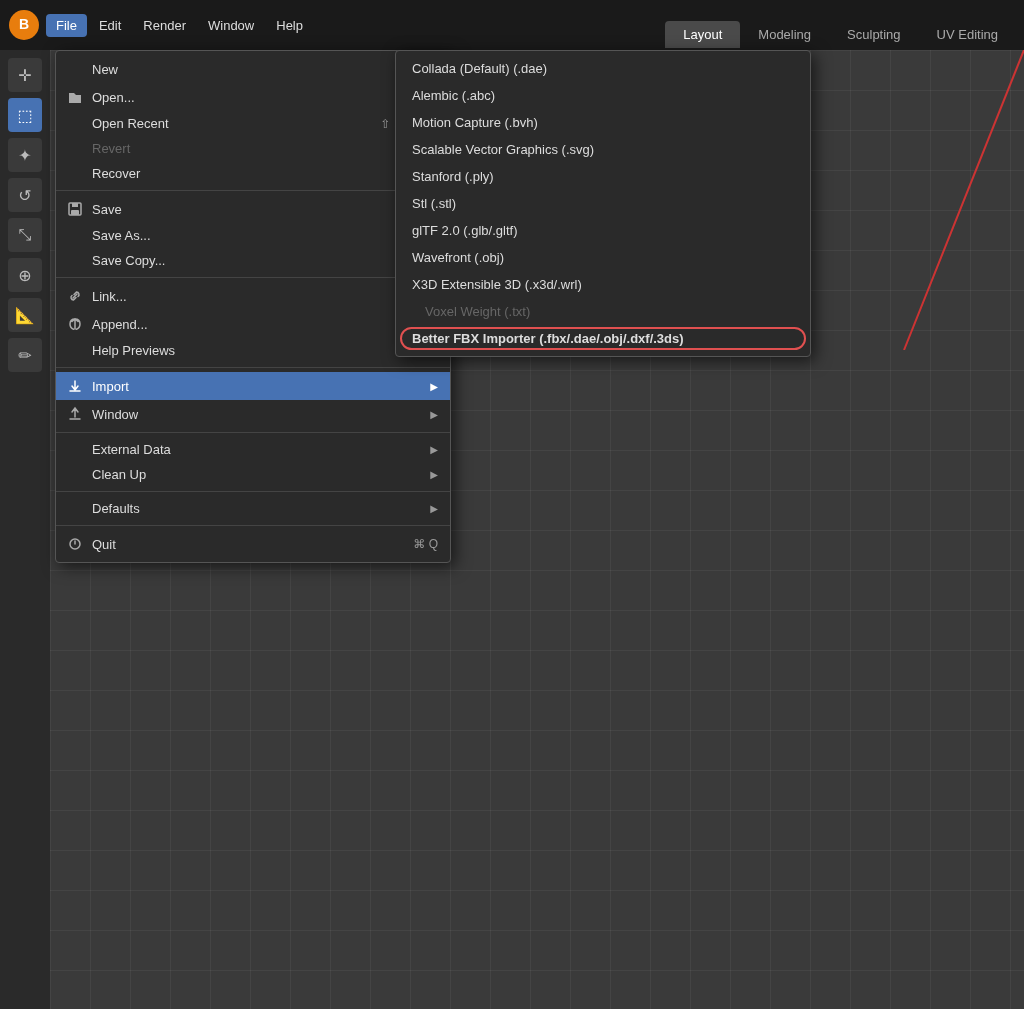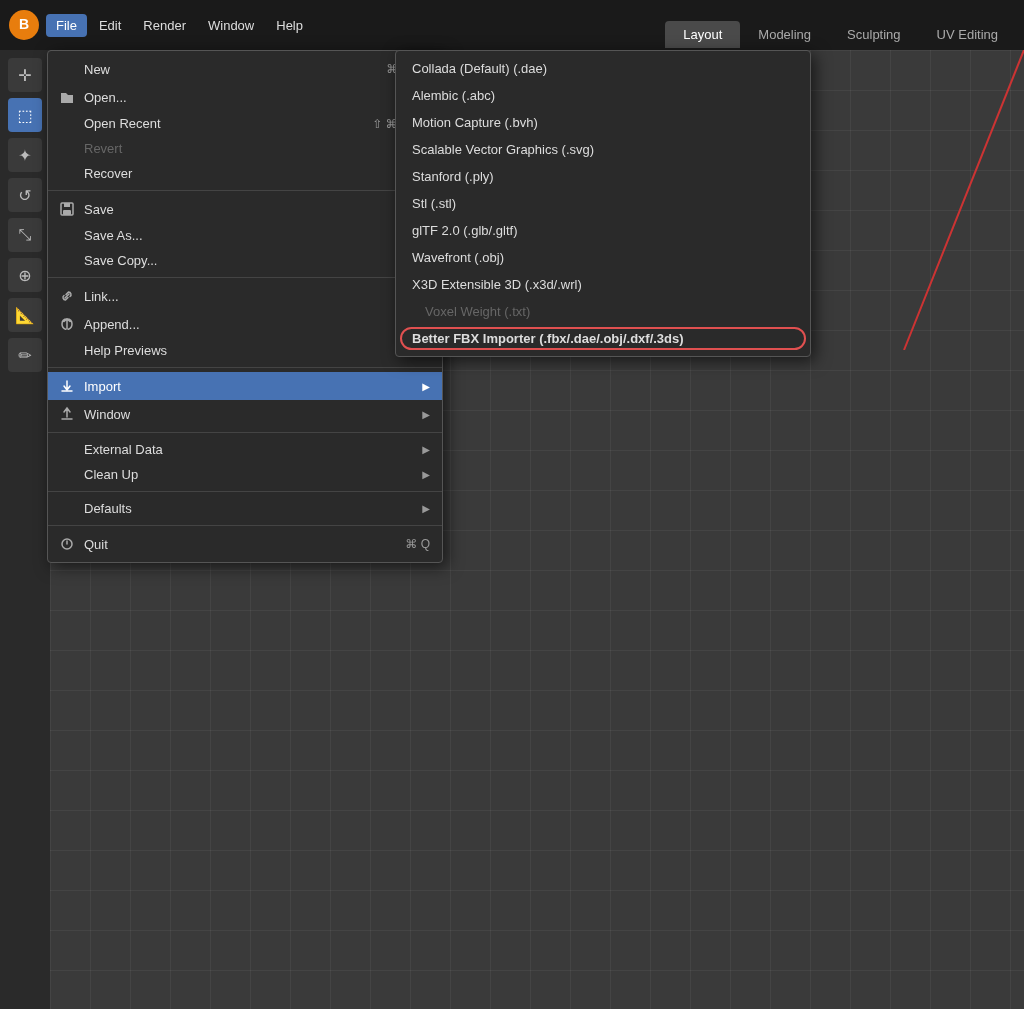--- a/index.html
+++ b/index.html
@@ -154,21 +154,21 @@
       right: 0;
       width: 200px;
       height: 300px;
       pointer-events: none;
     }
 
     
     .file-menu {
       position: absolute;
       top: 50px;
-      left: 47px;
+      left: 55px;
       width: 396px;
       background: #2a2a2a;
       border: 1px solid #555;
       border-radius: 4px;
       z-index: 200;
       padding: 4px 0;
       box-shadow: 4px 4px 16px rgba(0,0,0,0.6);
     }
 
     .menu-item {

